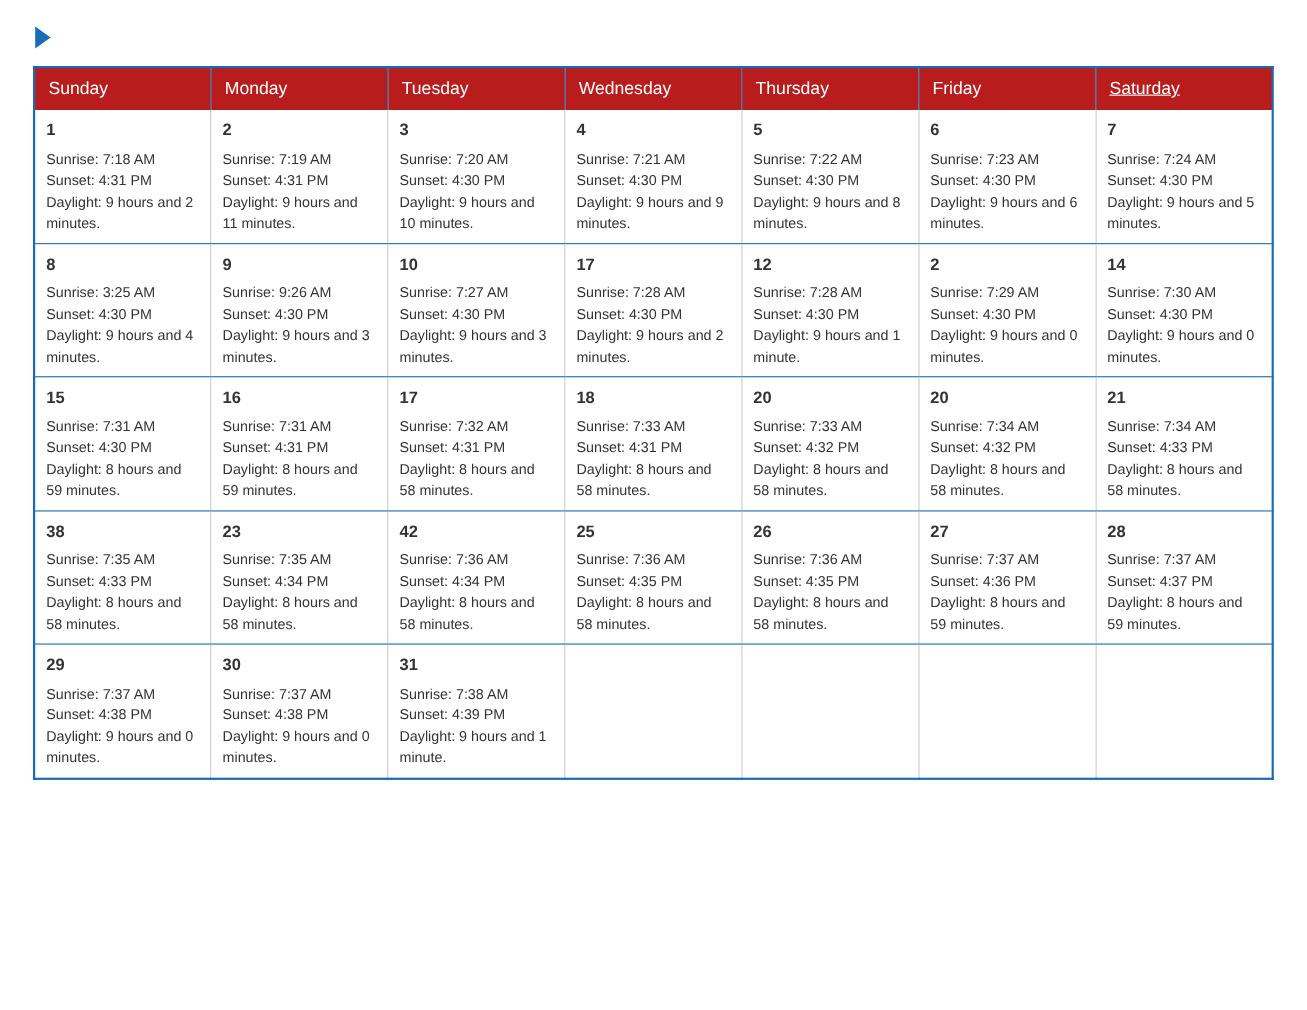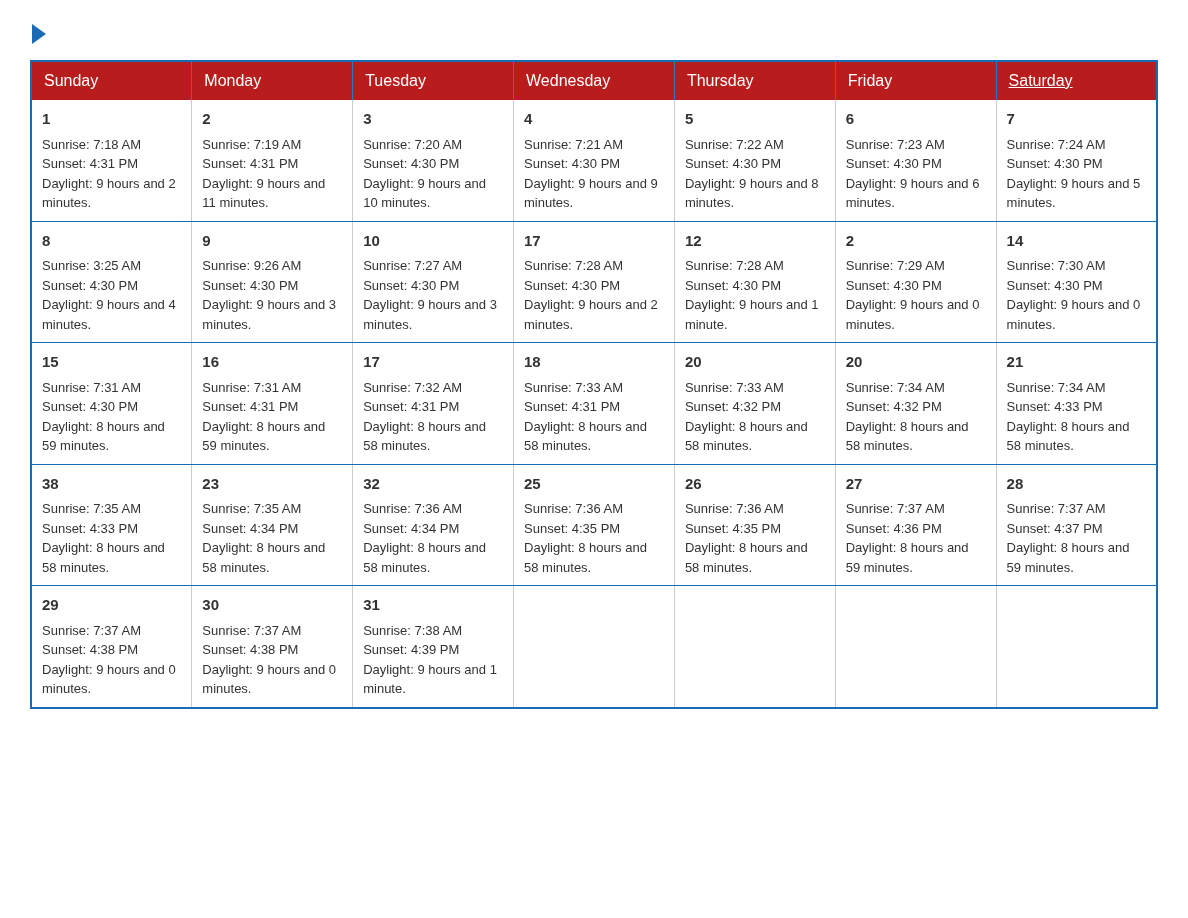--- a/index.html
+++ b/index.html
@@ -161,21 +161,21 @@
         <td><span class="day-num">16</span><span>Sunrise: 7:31 AM</span><br><span>Sunset: 4:31 PM</span><br><span>Daylight: 8 hours and 59 minutes.</span></td>
         <td><span class="day-num">17</span><span>Sunrise: 7:32 AM</span><br><span>Sunset: 4:31 PM</span><br><span>Daylight: 8 hours and 58 minutes.</span></td>
         <td><span class="day-num">18</span><span>Sunrise: 7:33 AM</span><br><span>Sunset: 4:31 PM</span><br><span>Daylight: 8 hours and 58 minutes.</span></td>
         <td><span class="day-num">20</span><span>Sunrise: 7:33 AM</span><br><span>Sunset: 4:32 PM</span><br><span>Daylight: 8 hours and 58 minutes.</span></td>
         <td><span class="day-num">20</span><span>Sunrise: 7:34 AM</span><br><span>Sunset: 4:32 PM</span><br><span>Daylight: 8 hours and 58 minutes.</span></td>
         <td><span class="day-num">21</span><span>Sunrise: 7:34 AM</span><br><span>Sunset: 4:33 PM</span><br><span>Daylight: 8 hours and 58 minutes.</span></td>
       </tr>
       <tr>
         <td><span class="day-num">38</span><span>Sunrise: 7:35 AM</span><br><span>Sunset: 4:33 PM</span><br><span>Daylight: 8 hours and 58 minutes.</span></td>
         <td><span class="day-num">23</span><span>Sunrise: 7:35 AM</span><br><span>Sunset: 4:34 PM</span><br><span>Daylight: 8 hours and 58 minutes.</span></td>
-        <td><span class="day-num">32</span><span>Sunrise: 7:36 AM</span><br><span>Sunset: 4:34 PM</span><br><span>Daylight: 8 hours and 58 minutes.</span></td>
+        <td><span class="day-num">42</span><span>Sunrise: 7:36 AM</span><br><span>Sunset: 4:34 PM</span><br><span>Daylight: 8 hours and 58 minutes.</span></td>
         <td><span class="day-num">25</span><span>Sunrise: 7:36 AM</span><br><span>Sunset: 4:35 PM</span><br><span>Daylight: 8 hours and 58 minutes.</span></td>
         <td><span class="day-num">26</span><span>Sunrise: 7:36 AM</span><br><span>Sunset: 4:35 PM</span><br><span>Daylight: 8 hours and 58 minutes.</span></td>
         <td><span class="day-num">27</span><span>Sunrise: 7:37 AM</span><br><span>Sunset: 4:36 PM</span><br><span>Daylight: 8 hours and 59 minutes.</span></td>
         <td><span class="day-num">28</span><span>Sunrise: 7:37 AM</span><br><span>Sunset: 4:37 PM</span><br><span>Daylight: 8 hours and 59 minutes.</span></td>
       </tr>
       <tr>
         <td><span class="day-num">29</span><span>Sunrise: 7:37 AM</span><br><span>Sunset: 4:38 PM</span><br><span>Daylight: 9 hours and 0 minutes.</span></td>
         <td><span class="day-num">30</span><span>Sunrise: 7:37 AM</span><br><span>Sunset: 4:38 PM</span><br><span>Daylight: 9 hours and 0 minutes.</span></td>
         <td><span class="day-num">31</span><span>Sunrise: 7:38 AM</span><br><span>Sunset: 4:39 PM</span><br><span>Daylight: 9 hours and 1 minute.</span></td>
         <td class="empty"></td>

